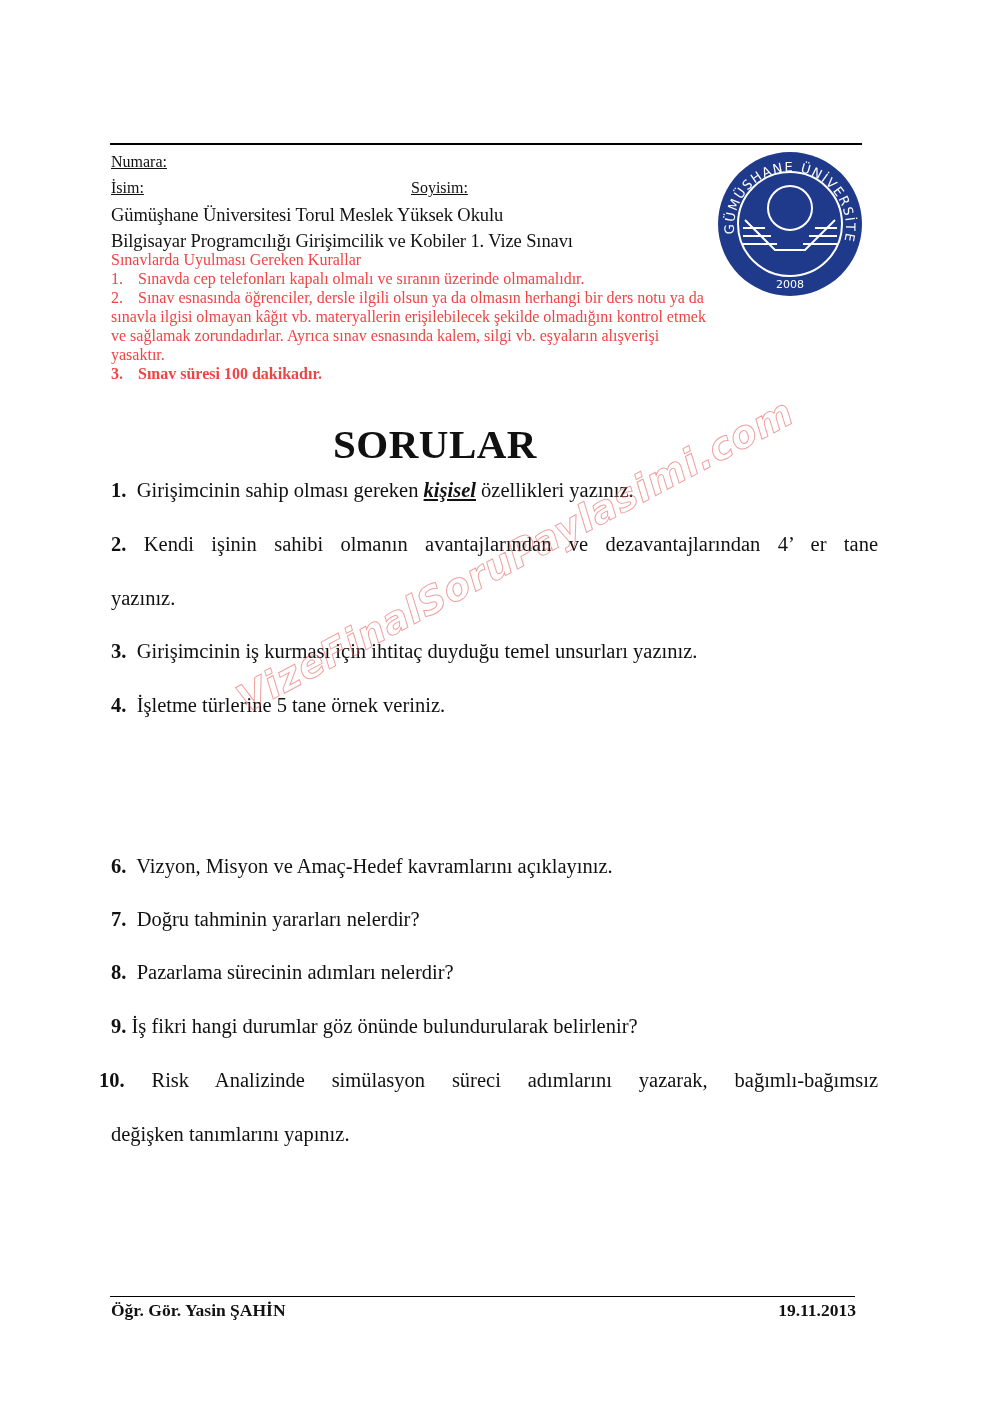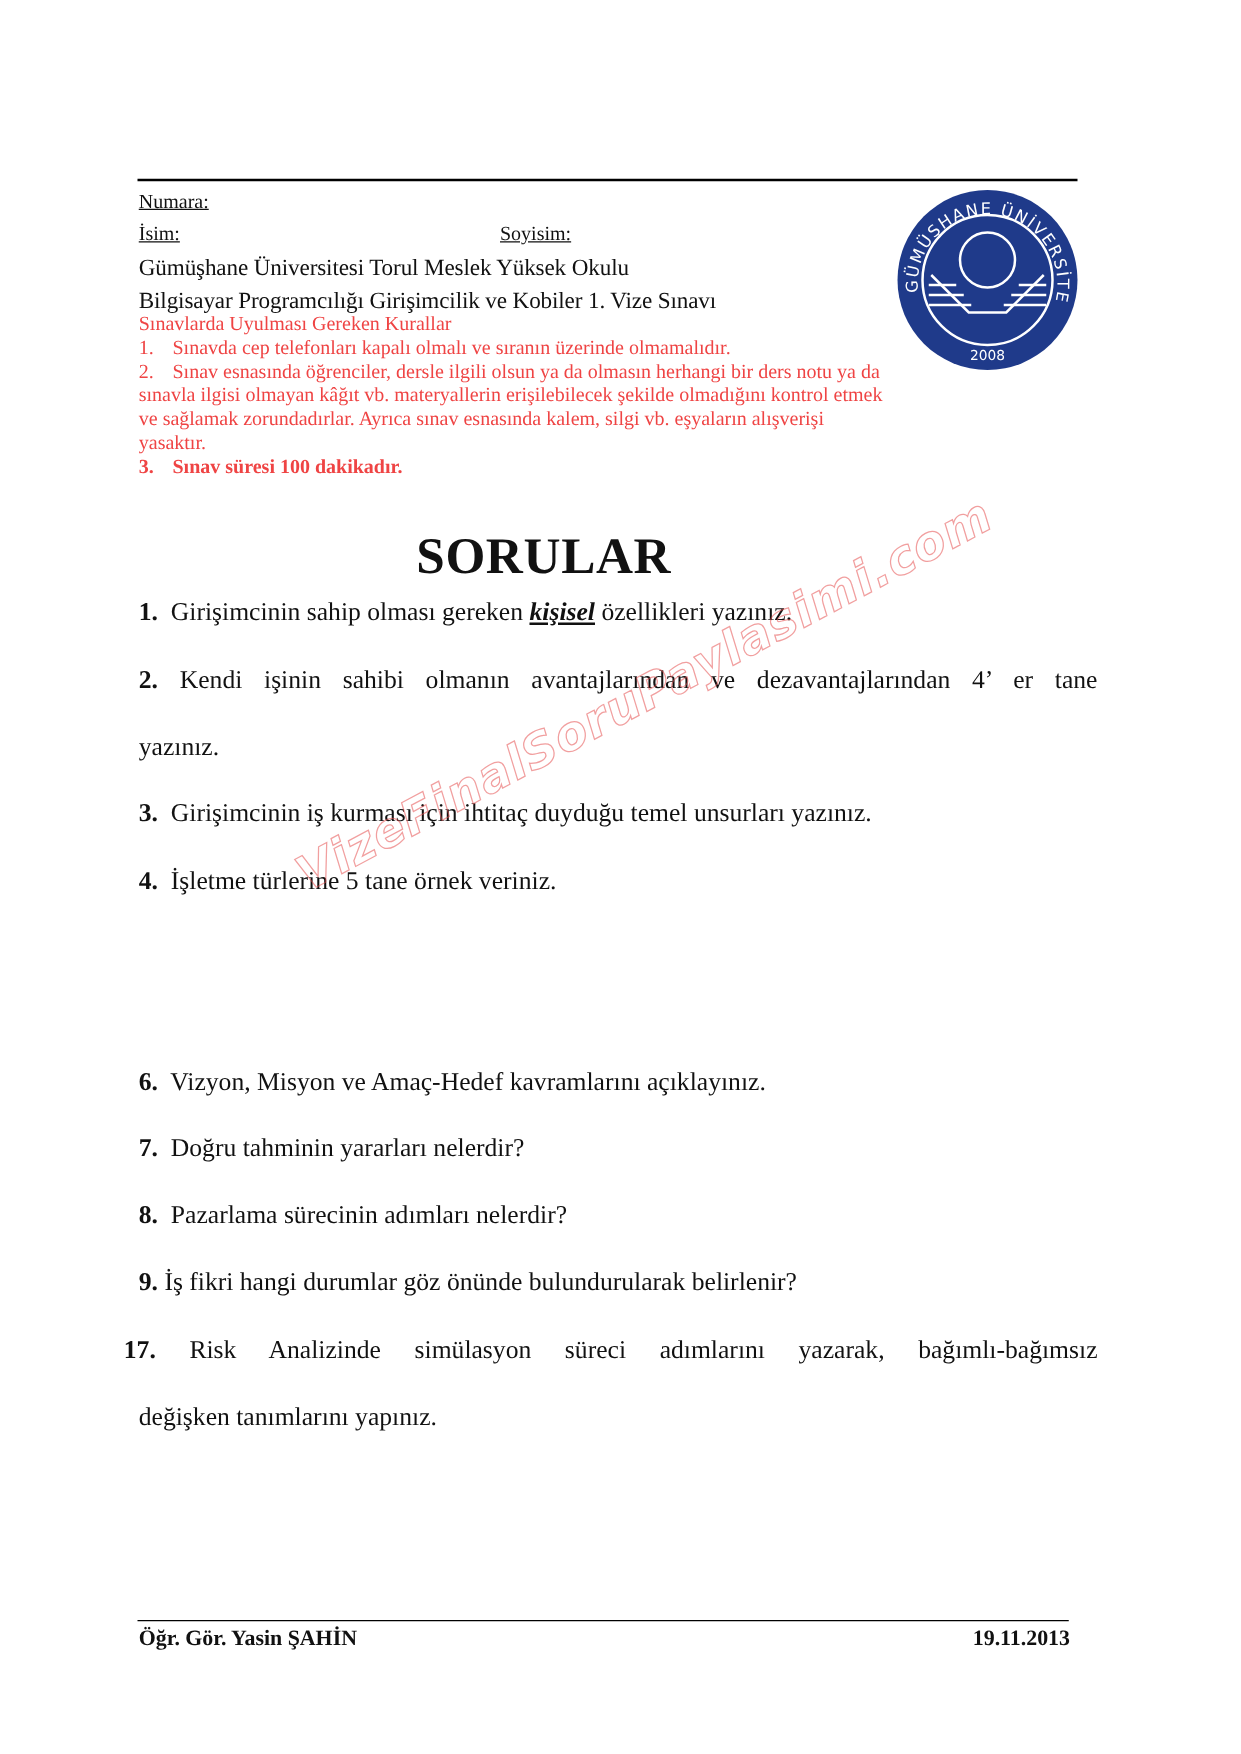--- a/index.html
+++ b/index.html
@@ -22,21 +22,21 @@
   .bottom-rule { position: absolute; left: 110px; top: 1296px; width: 745px; height: 1px; background: #000; }
   .footer { position: absolute; top: 1300px; font-size: 17.5px; font-weight: bold; font-family: Liberation Serif, serif; }
 </style>
 </head>
 <body>
 
 <div class="top-rule"></div>
 
 <div class="hdr-line" style="top:152px">Numara:</div>
 <div class="hdr-line" style="top:178px">İsim:</div>
-<div class="hdr-line" style="top:178px; left:400px">Soyisim:</div>
+<div class="hdr-line" style="top:178px; left:411px">Soyisim:</div>
 
 <div class="title-line" style="top:203px">Gümüşhane Üniversitesi Torul Meslek Yüksek Okulu</div>
 <div class="title-line" style="top:229px">Bilgisayar Programcılığı Girişimcilik ve Kobiler 1. Vize Sınavı</div>
 
 <div class="logo">
   <svg width="146" height="148" viewBox="0 0 146 148">
     <circle cx="73" cy="74" r="72" fill="#1f3a8a"></circle>
     <circle cx="73" cy="74" r="52" fill="none" stroke="#ffffff" stroke-width="2"></circle>
     <defs>
       <path id="arcTop" d="M 18 88 A 56 56 0 1 1 128 88"></path>
@@ -104,21 +104,21 @@
   <span class="n">8.</span>&nbsp;
   <span>Pazarlama sürecinin adımları nelerdir?</span>
 </div>
 
 <div class="q" style="top:999px">
   <span class="n">9.</span>
   <span>İş fikri hangi durumlar göz önünde bulundurularak belirlenir?</span>
 </div>
 
 <div class="q" style="top:1053px; left:99px; width:779px">
-  <div class="justify"><span class="n">17.</span> <span>Risk Analizinde simülasyon süreci adımlarını yazarak, bağımlı-bağımsız</span></div>
+  <div class="justify"><span class="n">10.</span> <span>Risk Analizinde simülasyon süreci adımlarını yazarak, bağımlı-bağımsız</span></div>
   <div style="padding-left:12px">değişken tanımlarını yapınız.</div>
 </div>
 
 <div class="watermark">VizeFinalSoruPaylasimi.com</div>
 
 <div class="bottom-rule"></div>
 <div class="footer" style="left:111px">Öğr. Gör. Yasin ŞAHİN</div>
 <div class="footer" style="right:137px">19.11.2013</div>
 
 </body></html>

